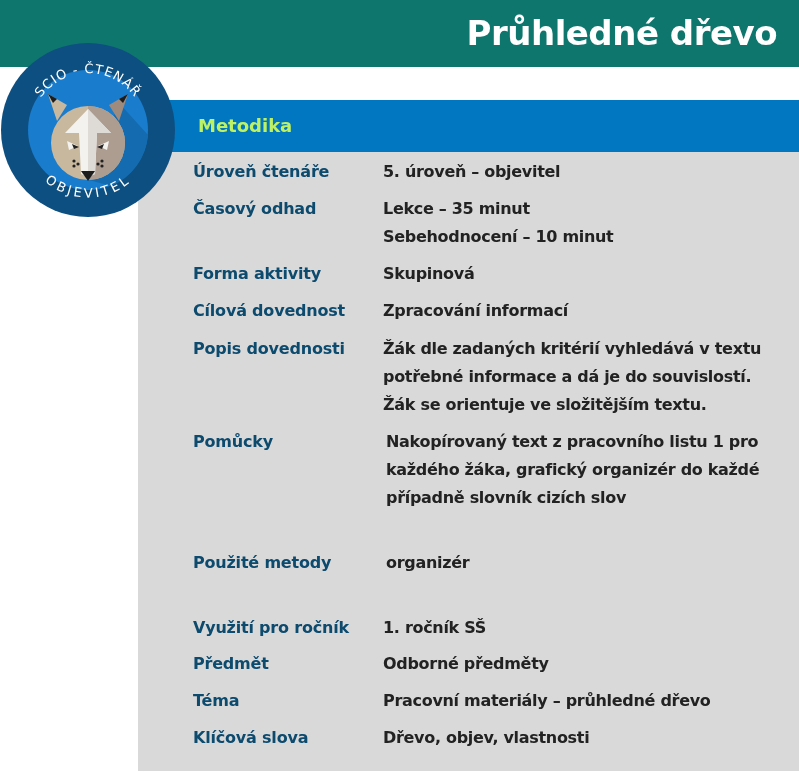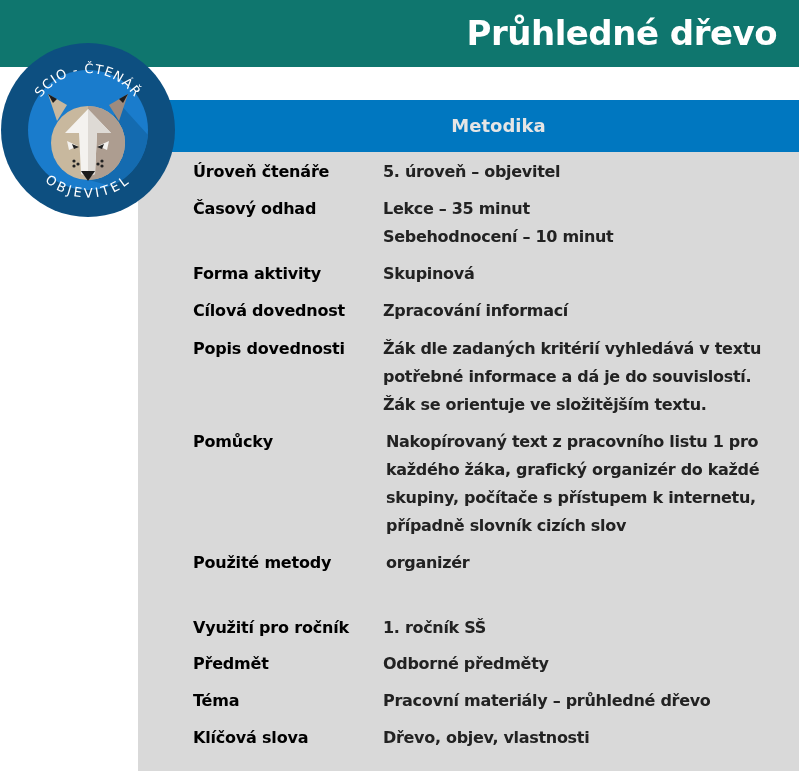--- a/index.html
+++ b/index.html
@@ -15,32 +15,32 @@
     .title-text {
       position: absolute; right: 22px; top: 10px;
       color: #ffffff; font-weight: bold; font-size: 34px; letter-spacing: -0.5px;
       line-height: 46px;
     }
     .section-bar {
       position: absolute; left: 138px; top: 100px; width: 661px; height: 52px;
       background: #0077c0;
     }
     .section-text {
-      position: absolute; left: 0; width: 100%; top: 13px; text-align: center;
-      color: #e5e5e5; font-weight: bold; font-size: 18px; line-height: 26px;
+      position: absolute; left: 0; width: 100%; top: 13px; 
+      color: #bef264; font-weight: bold; font-size: 18px; line-height: 26px;
       padding-left: 60px; box-sizing: border-box;
     }
     .panel {
       position: absolute; left: 138px; top: 152px; width: 661px; height: 619px;
       background: #d9d9d9;
     }
     .row { position: absolute; left: 0; width: 661px; }
     .label {
       position: absolute; left: 55px; top: 0;
-      color: #000000; font-weight: bold; font-size: 16px; line-height: 28px;
+      color: #0c4a6e; font-weight: bold; font-size: 16px; line-height: 28px;
       letter-spacing: -0.2px;
     }
     .value {
       position: absolute; left: 245px; top: 0; width: 360px;
       color: #222222; font-size: 16px; line-height: 28px; letter-spacing: -0.3px;
     }
     .value.shift { left: 248px; }
     .value div { white-space: nowrap; font-weight: bold; }
     .badge {
       position: absolute; left: 1px; top: 43px; width: 174px; height: 174px;
@@ -89,21 +89,20 @@
       <div>Žák dle zadaných kritérií vyhledává v textu</div>
       <div>potřebné informace a dá je do souvislostí.</div>
       <div>Žák se orientuje ve složitějším textu.</div>
     </div>
   </div>
   <div class="row" style="top:276px">
     <div class="label">Pomůcky</div>
     <div class="value shift">
       <div>Nakopírovaný text z pracovního listu 1 pro</div>
       <div>každého žáka, grafický organizér do každé</div>
-      <div>skupiny, počítače s přístupem k internetu,</div>
       <div>případně slovník cizích slov</div>
     </div>
   </div>
   <div class="row" style="top:397px">
     <div class="label">Použité metody</div>
     <div class="value shift">
       <div>organizér</div>
     </div>
   </div>
   <div class="row" style="top:462px">

